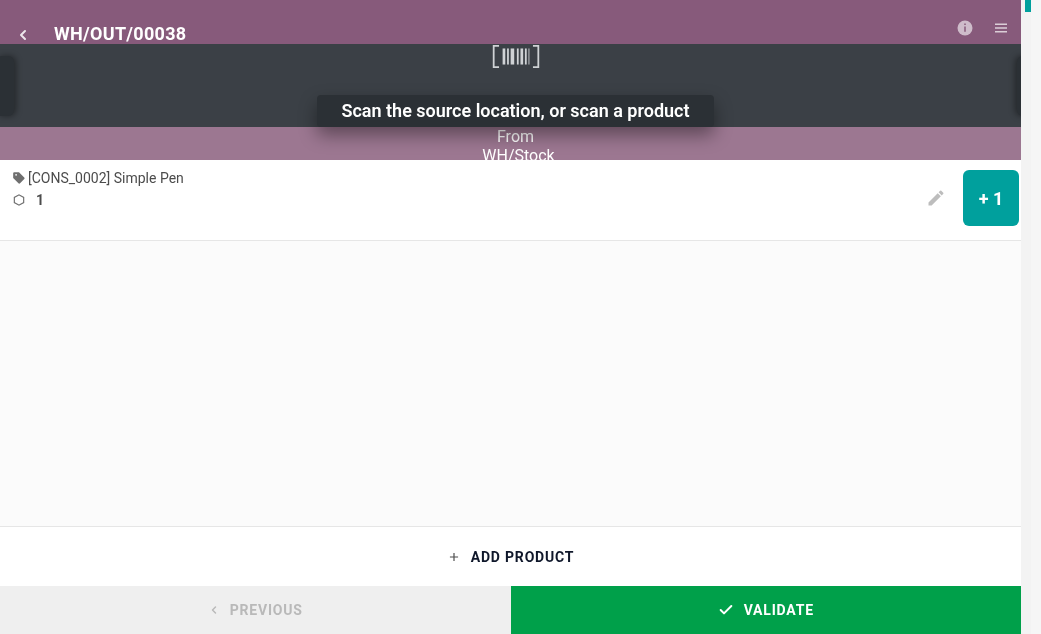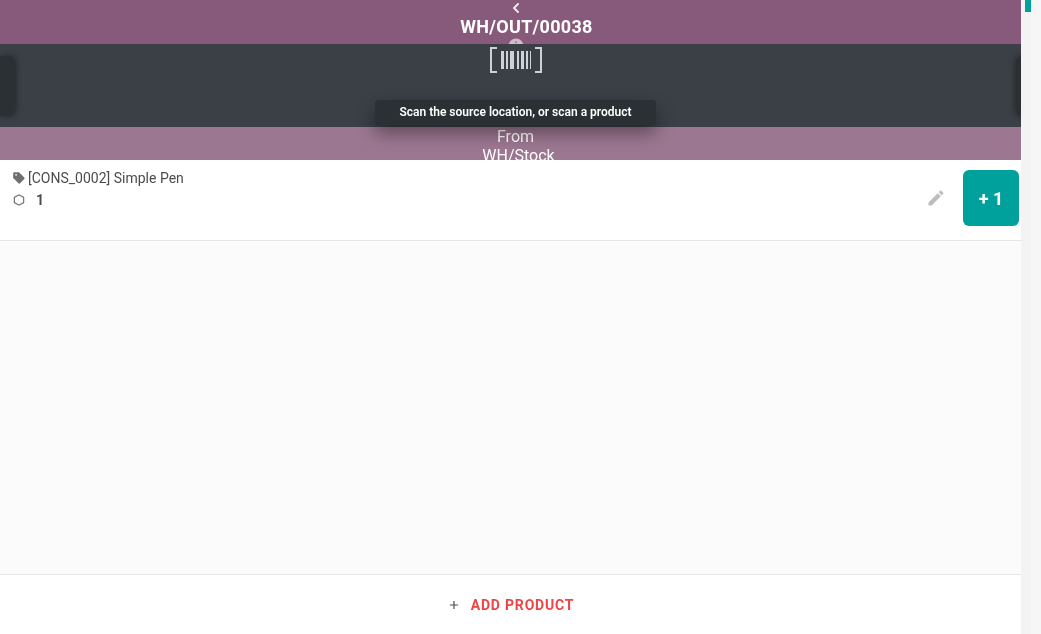--- a/index.html
+++ b/index.html
@@ -27,26 +27,25 @@
     top: 0;
     right: -2px;
     width: 8px;
     height: 12px;
     background: #00a09d;
     z-index: 60;
   }
   
   .topbar {
     display: flex;
-    align-items: center;
+    align-items: flex-end;
     height: 44px;
     background: #875a7b;
     color: #fff;
     padding: 0 14px;
-    flex-direction: column;
   }
   .topbar .back {
     width: 18px; height: 18px; display: flex; align-items: center; justify-content: center;
     opacity: .85; cursor: pointer;
   }
   .topbar .title {
     margin-left: 22px;
     font-size: 18px;
     font-weight: 700;
     letter-spacing: .3px;
@@ -80,21 +79,21 @@
   .scanzone .chip-left { left: -4px; box-shadow: 2px 0 6px rgba(0,0,0,.4); }
   .scanzone .chip-right { right: -4px; box-shadow: -2px 0 6px rgba(0,0,0,.4); }
   .scanzone .barcode {
     width: 54px; height: 28px; display: block;
   }
   .scanzone .hint {
     margin-top: 26px;
     background: #2b3035;
     padding: 5px 24px 6px;
     border-radius: 4px;
-    font-size: 12px;
+    font-size: 18px;
     box-shadow: 0 8px 18px rgba(0,0,0,.4);
     font-weight: 600;
     text-align: right;
   }
   
   .frombar {
     background: #9c7791;
     color: #fff;
     height: 33px;
     display: flex;
@@ -172,21 +171,21 @@
     left: 0;
     right: 10px;
   }
   .addprod {
     height: 60px;
     background: #fff;
     border-top: 1px solid #e6e6e6;
     display: flex;
     align-items: center;
     justify-content: center;
-    color: #ef4444;
+    color: #0f172a;
     font-weight: 700;
     font-size: 14px;
     letter-spacing: .8px;
     cursor: pointer;
   }
   .addprod svg { margin-right: 10px; }
   .navrow {
     display: flex;
     height: 48px;
   }
@@ -294,17 +293,31 @@
     </div>
   </div>
 
   <div class="footer">
     <div class="addprod">
       <svg viewBox="0 0 24 24" width="14" height="14" fill="#4c4c4c">
           <path d="M19 13h-6v6h-2v-6H5v-2h6V5h2v6h6v2z"></path>
         </svg>
       <span>ADD PRODUCT</span>
     </div>
+    <div class="navrow">
+      <div class="navbtn prev">
+        <svg viewBox="0 0 24 24" width="12" height="12" fill="none" stroke="#b9b9b9" stroke-width="3" stroke-linecap="round" stroke-linejoin="round">
+            <polyline points="15 18 9 12 15 6"></polyline>
+          </svg>
+        <span>PREVIOUS</span>
+      </div>
+      <div class="navbtn validate">
+        <svg viewBox="0 0 24 24" width="16" height="16" fill="none" stroke="#ffffff" stroke-width="3" stroke-linecap="round" stroke-linejoin="round">
+            <polyline points="20 6 9 17 4 12"></polyline>
+          </svg>
+        <span>VALIDATE</span>
+      </div>
+    </div>
   </div>
 
   <div class="rhs-fade"></div>
   <div class="sb-tick"></div>
 </div>
 
 </body></html>

